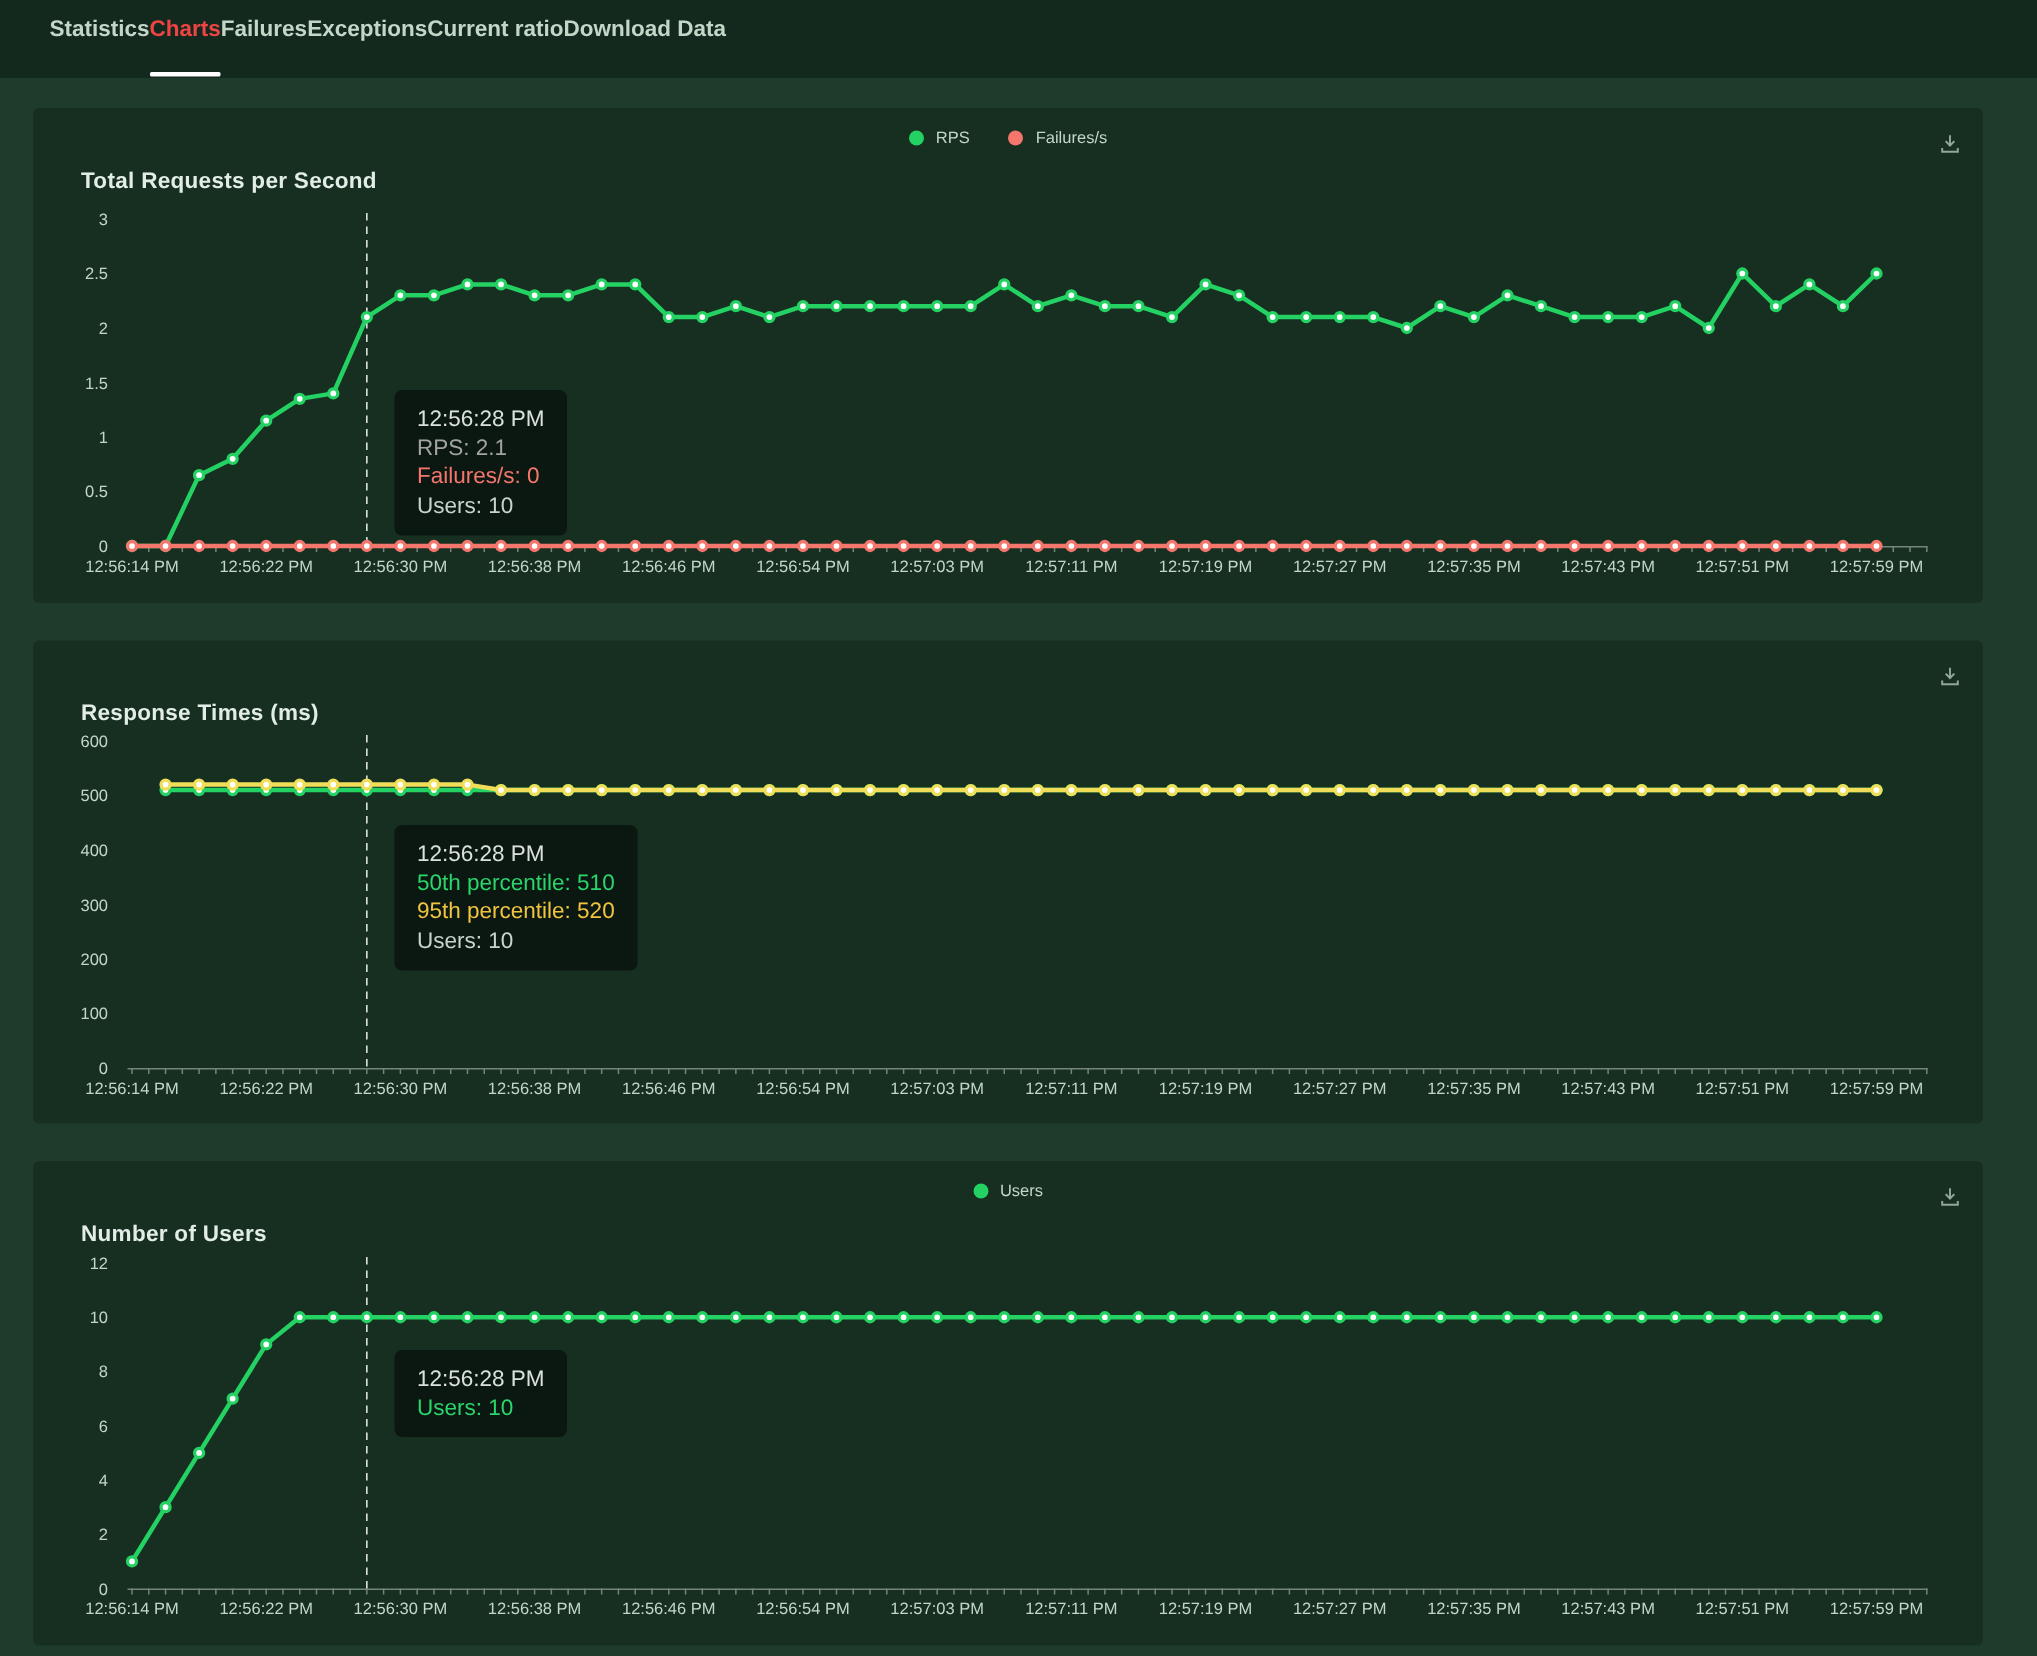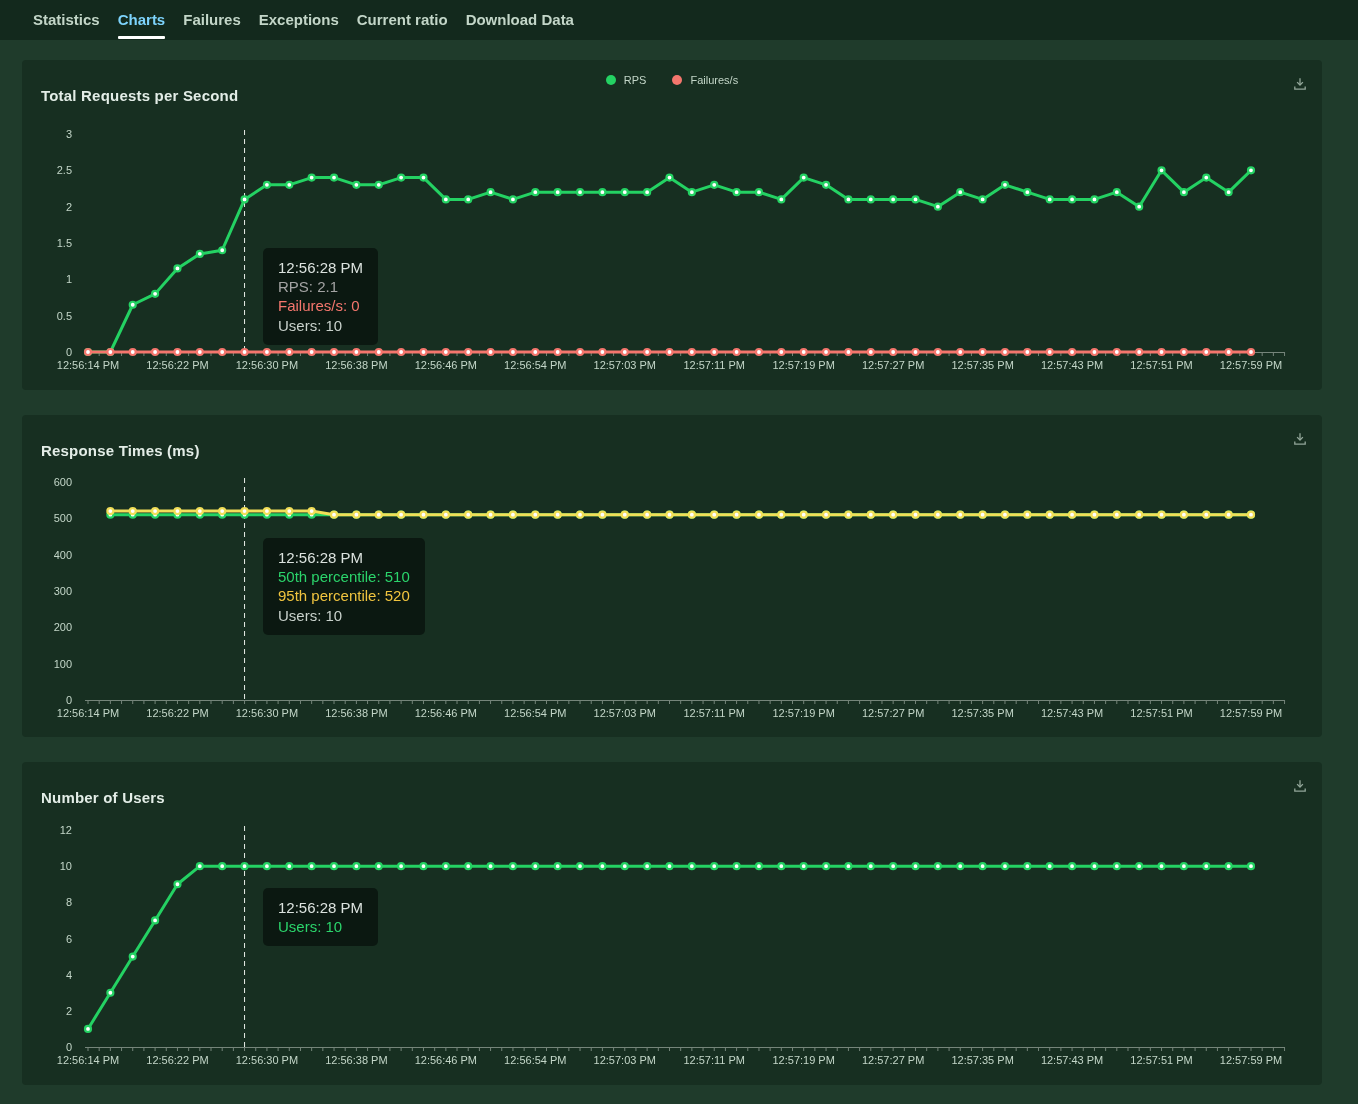--- a/index.html
+++ b/index.html
@@ -4,42 +4,42 @@
 <style>
   html,body{margin:0;padding:0;}
   body{
     width:1358px;height:1104px;overflow:hidden;
     background:#1f3b2b;
     font-family:"Liberation Sans","DejaVu Sans",sans-serif;
     -webkit-font-smoothing:antialiased;
   }
   
   .topnav{
-    height:40px;background:#13291d;display:flex;align-items:stretch;
-    padding-left:33px;gap:18px;
+    height:52px;background:#13291d;display:flex;align-items:stretch;
+    padding-left:33px;
   }
   .tab{
     color:#c3d6c8;font-weight:700;font-size:15px;line-height:40px;
     position:relative;cursor:pointer;white-space:nowrap;
   }
-  .tab.active{color:#7dd3fc;}
+  .tab.active{color:#ef4444;}
   .tab.active::after{
     content:"";position:absolute;left:0;right:0;bottom:1px;height:3px;
     background:#ffffff;border-radius:1px;
   }
   
   .panel{
     position:relative;margin-left:22px;width:1300px;
     background:#172f21;border-radius:4px;
   }
   #p0{margin-top:20px;height:330px;}
   #p1{margin-top:25px;height:322px;}
   #p2{margin-top:25px;height:323px;}
   .ptitle{
-    position:absolute;left:16px;top:24px;margin:3px;
+    position:absolute;left:16px;top:24px;margin:16px;
     font-size:15px;font-weight:700;color:#e3ede7;letter-spacing:.2px;
   }
   .legend{
     position:absolute;top:14px;left:0;right:0;
     display:flex;justify-content:center;align-items:center;gap:26px;
     font-size:11px;color:#c3d6c8;
   }
   .legend-item{display:flex;align-items:center;cursor:pointer;}
   .legend-dot{width:10px;height:10px;border-radius:50%;margin-right:8px;}
   .dl{
@@ -771,20 +771,26 @@
       <circle cx="1072.4423076923076" cy="104.16666666666666" r="3" fill="#ffffff" stroke="#24d263" stroke-width="2.2"></circle>
       <circle cx="1094.8076923076924" cy="104.16666666666666" r="3" fill="#ffffff" stroke="#24d263" stroke-width="2.2"></circle>
       <circle cx="1117.173076923077" cy="104.16666666666666" r="3" fill="#ffffff" stroke="#24d263" stroke-width="2.2"></circle>
       <circle cx="1139.5384615384614" cy="104.16666666666666" r="3" fill="#ffffff" stroke="#24d263" stroke-width="2.2"></circle>
       <circle cx="1161.9038461538462" cy="104.16666666666666" r="3" fill="#ffffff" stroke="#24d263" stroke-width="2.2"></circle>
       <circle cx="1184.2692307692307" cy="104.16666666666666" r="3" fill="#ffffff" stroke="#24d263" stroke-width="2.2"></circle>
       <circle cx="1206.6346153846155" cy="104.16666666666666" r="3" fill="#ffffff" stroke="#24d263" stroke-width="2.2"></circle>
       <circle cx="1229" cy="104.16666666666666" r="3" fill="#ffffff" stroke="#24d263" stroke-width="2.2"></circle>
     </svg>
   <h2 class="ptitle">Number of Users</h2>
+  <div class="legend" id="legend-2">
+      <span class="legend-item">
+        <span class="legend-dot" style="background: rgb(36, 210, 99);"></span>
+        <span>Users</span>
+      </span>
+    </div>
   <span class="dl">
     <svg viewBox="0 0 16 16" width="16" height="16" fill="none" stroke="currentColor" stroke-width="1.3">
       <path d="M8 2.2v6.6"></path>
         <path d="M5.1 6.1 8 9l2.9-2.9"></path>
         <path d="M2.8 10.6v2.6h10.4v-2.6"></path>
     </svg>
   </span>
   <div class="tooltip" id="tt-2" style="left: 241px; top: 126px;">
       <div style="color: rgb(219, 226, 222);">12:56:28 PM</div>
       <div style="color: rgb(43, 212, 107);">Users: 10</div>

